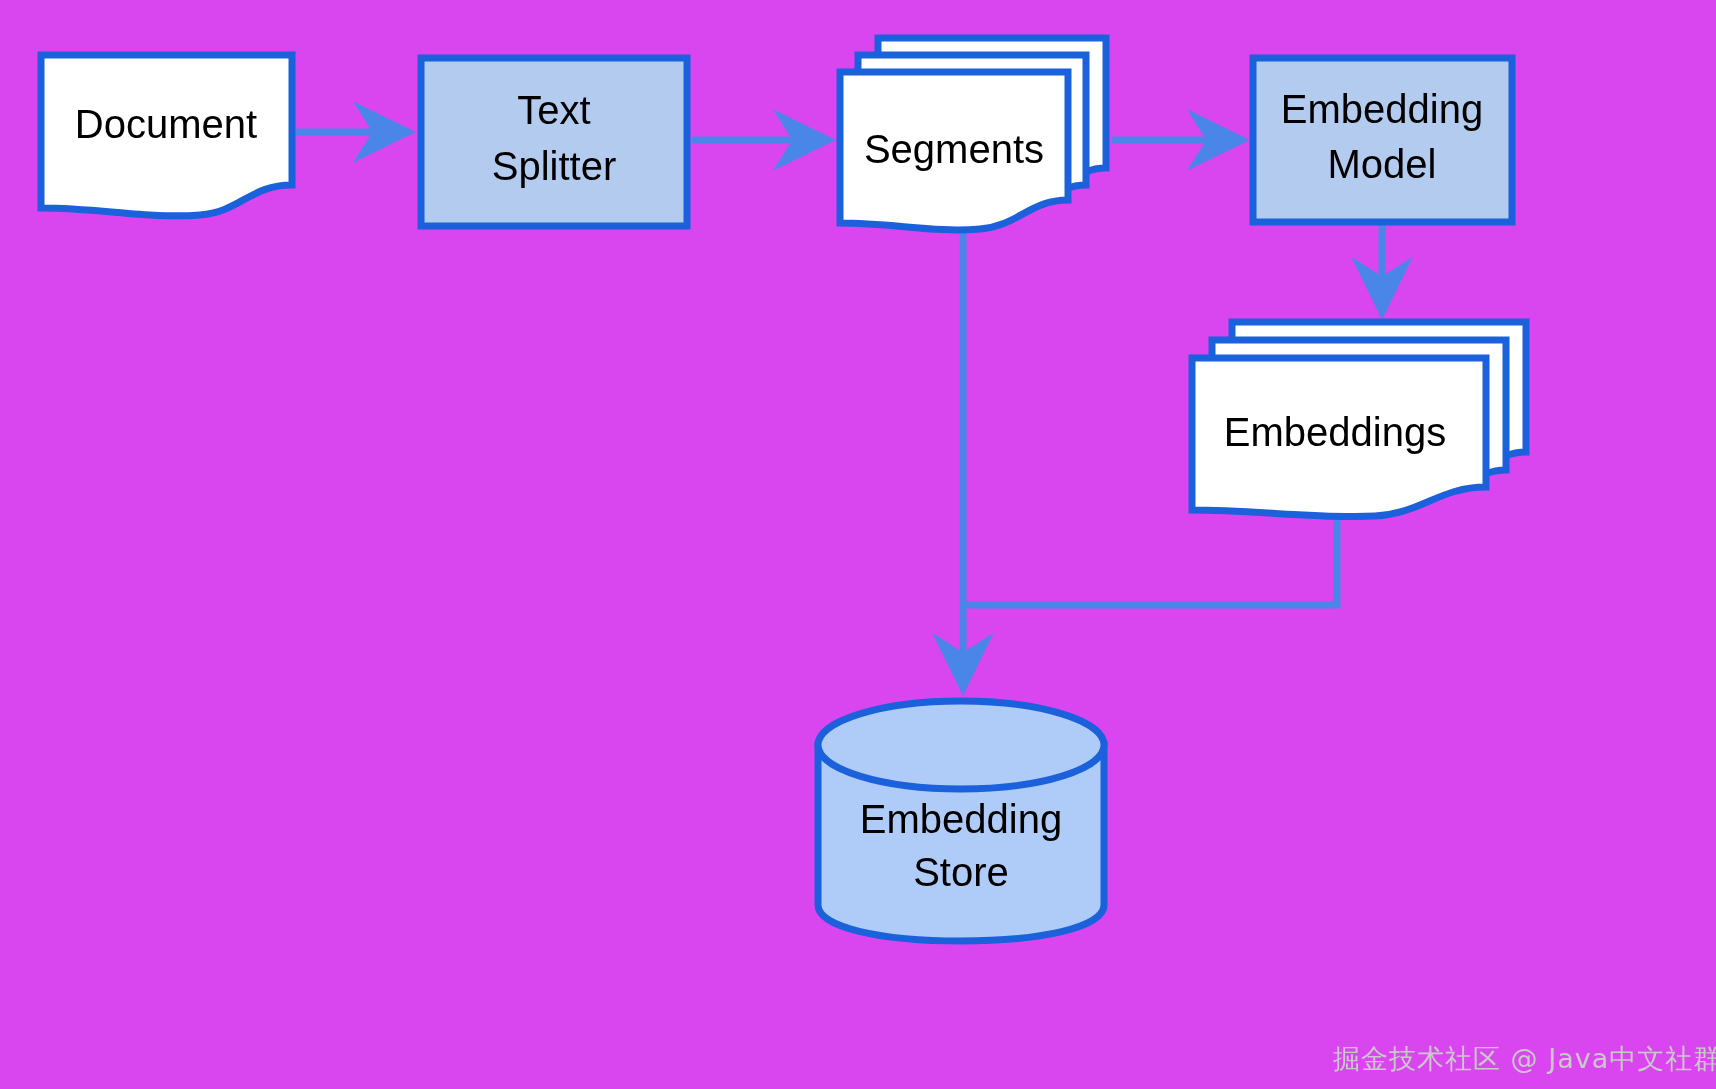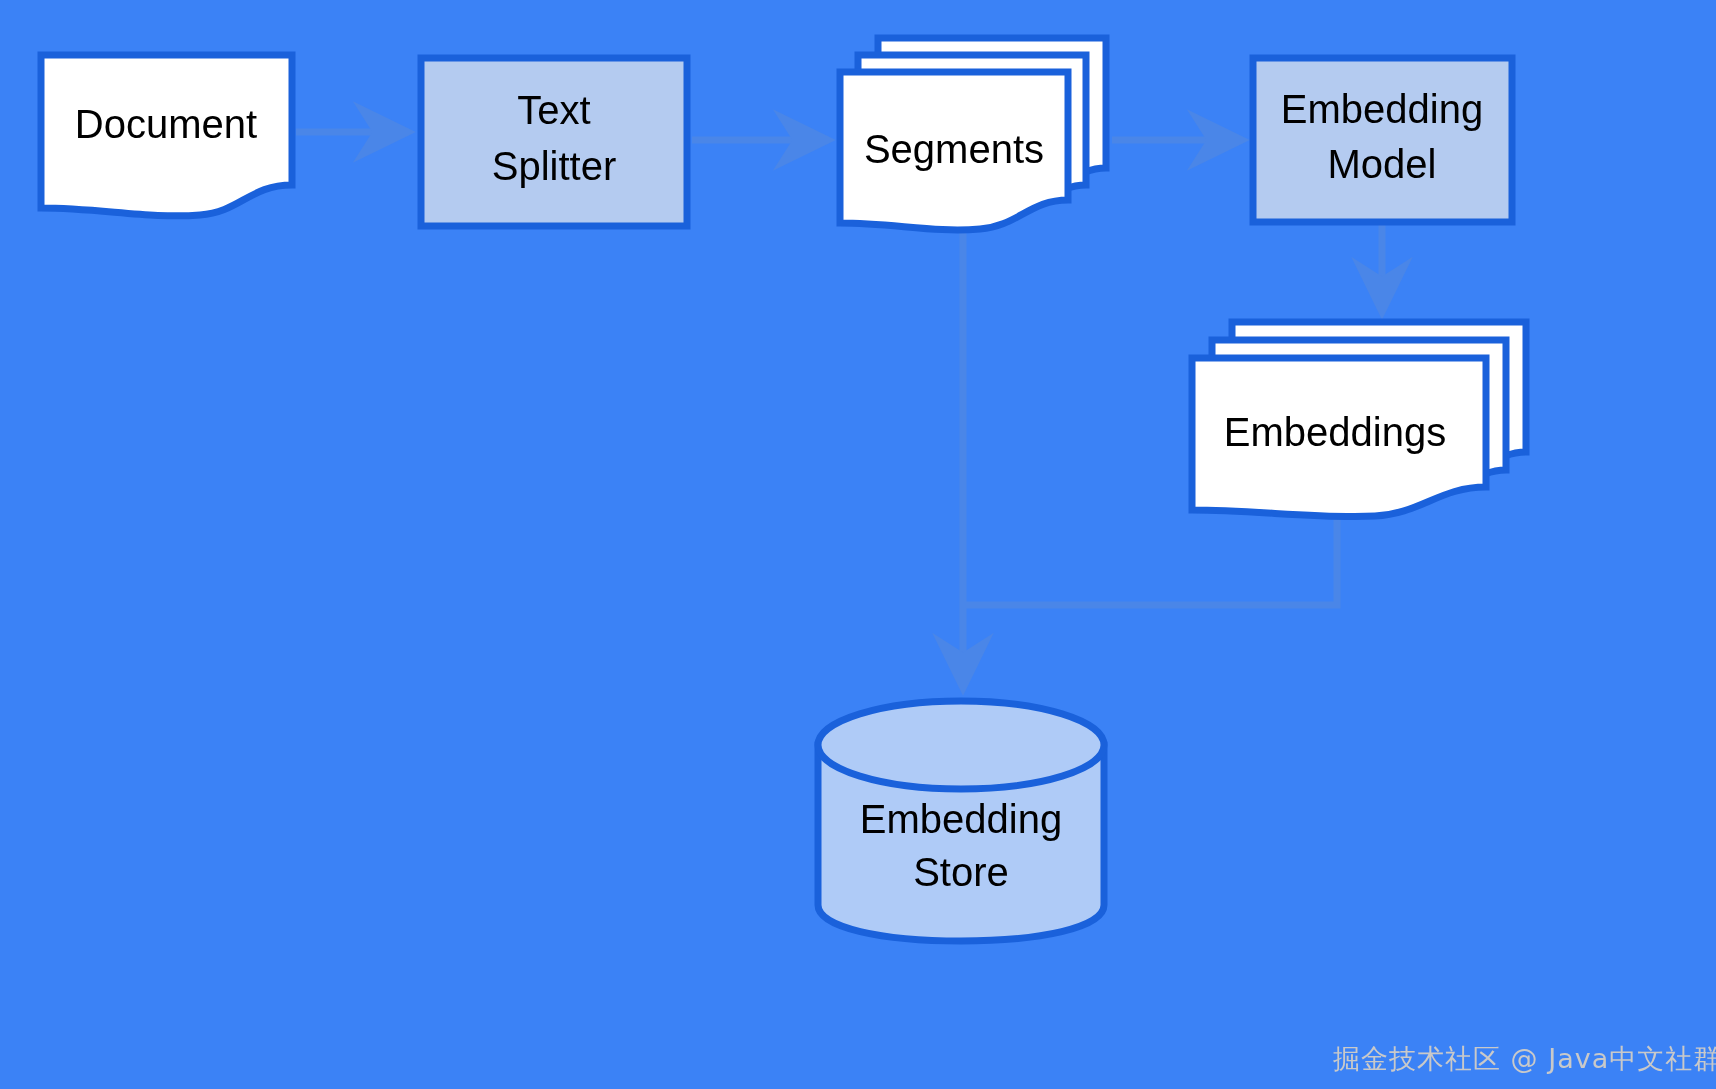--- a/index.html
+++ b/index.html
@@ -10,21 +10,21 @@
   body {
     width: 1716px;
     height: 1089px;
     font-family: "Liberation Sans", sans-serif;
     overflow: hidden;
   }
   #diagram-root {
     position: relative;
     width: 1716px;
     height: 1089px;
-    background: #3b82f6;
+    background: #d946ef;
   }
   svg#flow {
     position: absolute;
     left: 0;
     top: 0;
     width: 1716px;
     height: 1089px;
     display: block;
   }
   .node-label {

